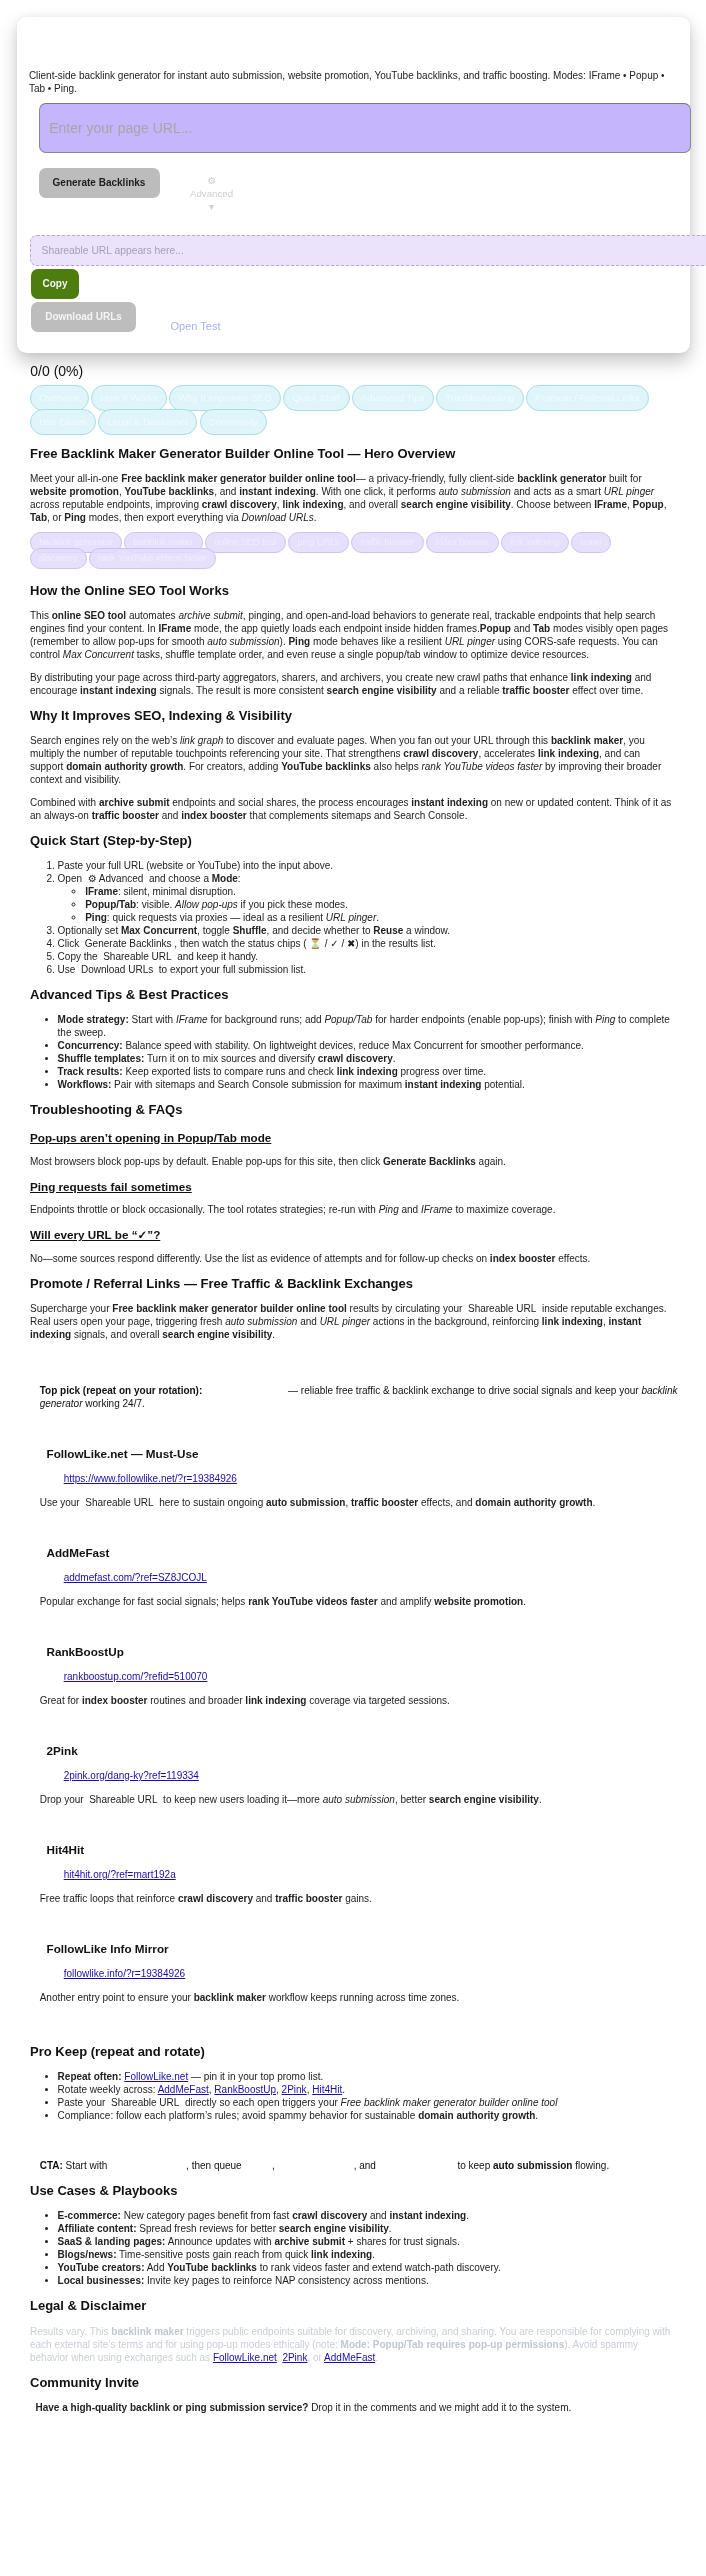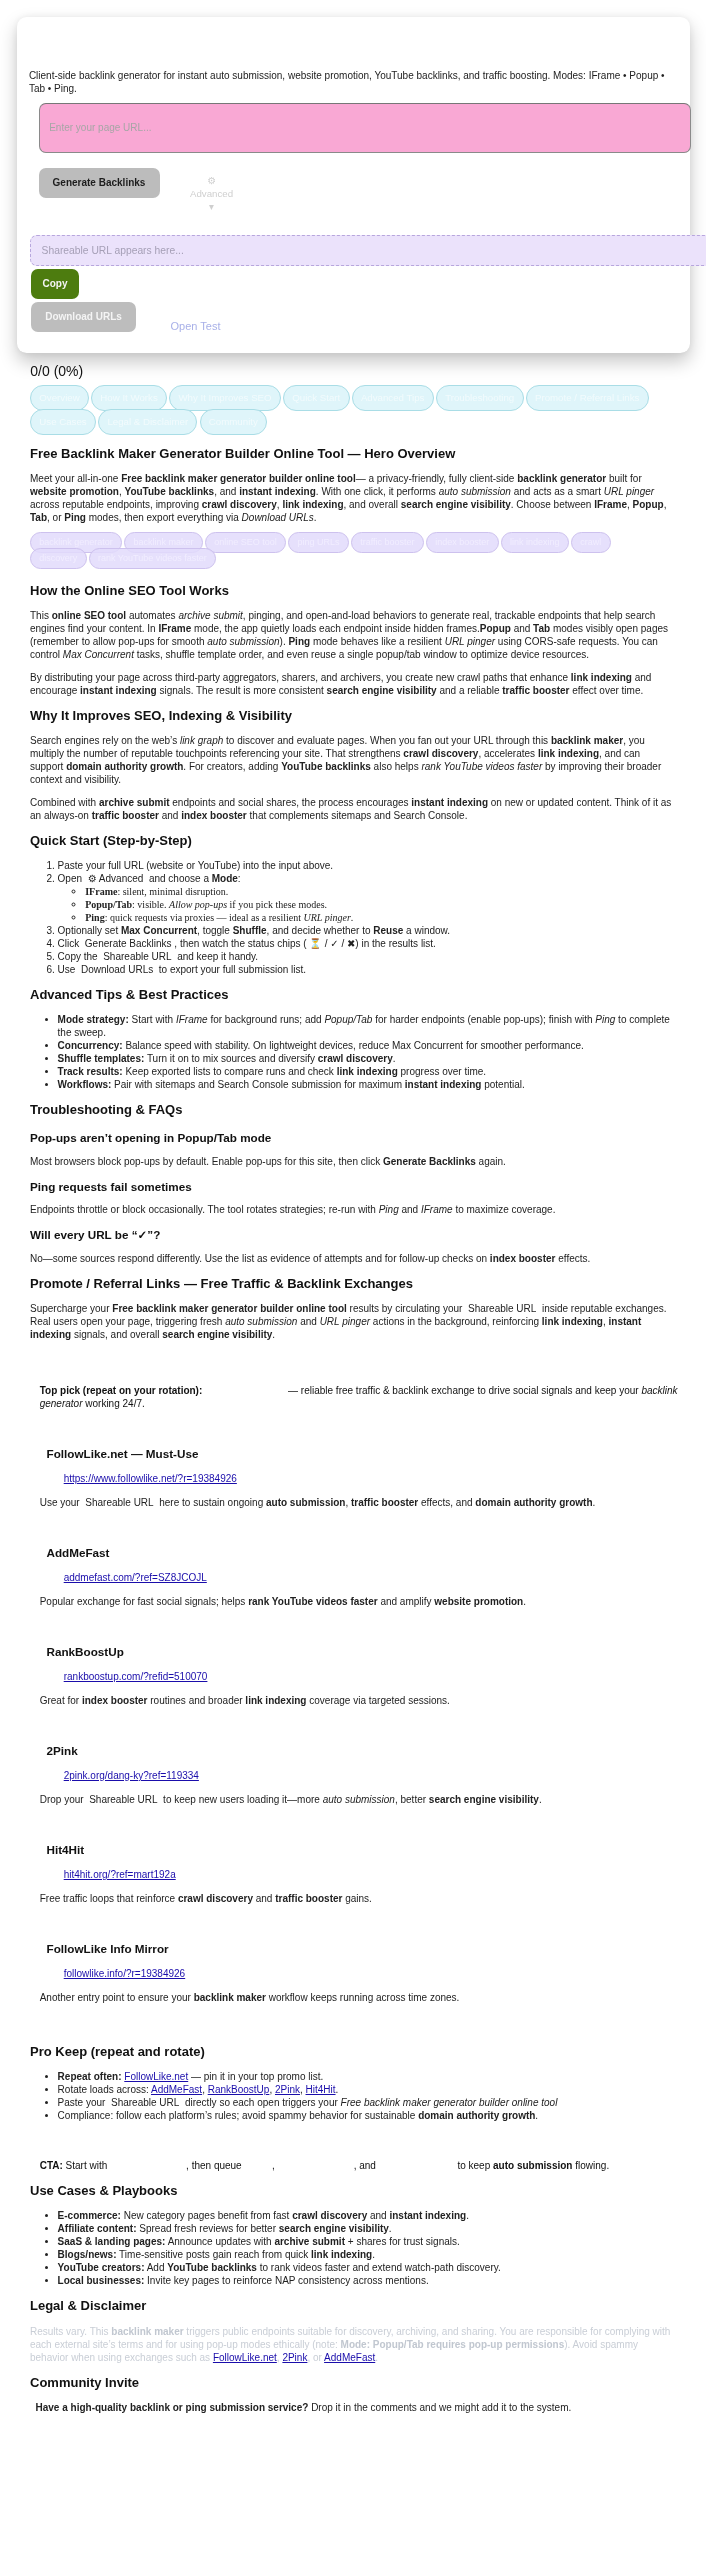--- a/index.html
+++ b/index.html
@@ -21,22 +21,22 @@
     box-shadow: 0 8.3px 18px rgba(0,0,0,0.22), 0 0 6.9px rgba(0,0,0,0.06);
     padding: 0 12.4px;
   }
   .card .lead {
     position: absolute; left: 12.4px; top: 52px; width: 648px;
     font-size: 10px; line-height: 13px; color: #222;
   }
   .url-input {
     position: absolute; left: 22px; top: 86px; width: 652px; height: 50px;
     border: 1.4px solid #8a8a8a; border-top-color: #777; border-radius: 6.9px;
-    background: #f9a8d4; font-family: "Liberation Sans", sans-serif;
-    font-size: 10px; padding: 0 9.7px; color: #222;
+    background: #c4b5fd; font-family: "Liberation Sans", sans-serif;
+    font-size: 14px; padding: 0 9.7px; color: #222;
   }
   .url-input::placeholder { color: #a6a6a6; }
   .gen-btn {
     position: absolute; left: 22px; top: 151px; width: 121px; height: 30px;
     border: none; border-radius: 6.9px; background: #bcbcbc; color: #1d1d1d;
     font-weight: bold; font-size: 10px; font-family: "Liberation Sans", sans-serif;
   }
   .advanced {
     position: absolute; left: 170px; top: 157px; width: 50px;
     text-align: center; color: #cfcfcf; font-size: 9.7px; line-height: 13px;
@@ -67,33 +67,33 @@
   }
   .content { padding: 0 30px; position: relative; }
   .nav-chips { margin-top: 34px; display: flex; flex-wrap: wrap; gap: 0 2.1px; width: 648px; }
   .nav-chip {
     height: 25.5px; padding: 0 8.3px; border-radius: 13.8px;
     background: #dff5fa; border: 0.7px solid #a9dde6; color: #f2fbfd;
     font-size: 9.7px; line-height: 24px; white-space: nowrap; margin-top: -1.4px;
   }
   .nav-chip:first-child { margin-left: 0; }
   h2 { font-size: 13px; font-weight: bold; margin: 11px 0 0 0; line-height: 16.5px; color: #111; }
-  h3 { font-size: 11.7px; font-weight: bold; margin: 11px 0 0 0; line-height: 15px; color: #111; }
+  h3 { font-size: 11.7px; font-weight: bold; margin: 11px 0 0 0; line-height: 15px; color: #111; text-decoration: underline; }
   p { margin: 9.7px 0 0 0; line-height: 13px; font-size: 10px; color: #222; }
   .kw-chips { margin-top: 8.3px; display: flex; flex-wrap: wrap; width: 621px; height: 40px; position: relative; }
   .kw-chip {
     height: 20.7px; padding: 0 8.3px; border-radius: 11px;
     background: rgba(226,218,252,0.85); border: 0.7px solid #cdc1ee;
     color: #f1edff; font-size: 9px; line-height: 19.3px; white-space: nowrap;
     margin-right: 2.1px;
   }
   .kw-chip.r2 { margin-top: -7.6px; }
   ol, ul { margin: 9.7px 0 0 0; padding-left: 27.6px; }
   li { line-height: 13px; font-size: 10px; color: #222; }
-  ul.sub { margin: 0; padding-left: 27.6px; list-style-type: circle; font-family: Liberation Serif, serif; }
+  ul.sub { margin: 0; padding-left: 27.6px; list-style-type: circle; }
   .kbd { padding: 0 2.8px; }
   .top-pick { margin: 43px 0 0 9.7px; line-height: 13px; width: 641px; }
   .promo { margin-top: 36px; }
   .promo h4 { font-size: 11.7px; font-weight: bold; margin: 0 0 0 16.5px; line-height: 15px; }
   .promo .link { display: inline-block; margin: 11px 0 0 9.7px; color: #1a0dab; text-decoration: underline; font-size: 10px; padding-left: 24px; }
   .promo .desc { margin: 11px 0 0 9.7px; }
   .pro-tips h2 { margin-top: 40px; }
   a.inline { color: #1a0dab; text-decoration: underline; }
   .cta { margin: 37px 0 0 9.7px; line-height: 13px; }
   .cta .blank { display: inline-block; width: 76px; color: #fff; }
@@ -238,21 +238,21 @@
   <div class="promo">
     <h4>FollowLike Info Mirror</h4>
     <a class="link">followlike.info/?r=19384926</a>
     <p class="desc"><span>Another entry point to ensure your </span><b>backlink maker</b><span> workflow keeps running across time zones.</span></p>
   </div>
 
   <div class="pro-tips">
     <h2>Pro Keep (repeat and rotate)</h2>
     <ul>
       <li><b>Repeat often:</b> <a class="inline">FollowLike.net</a><span> — pin it in your top promo list.</span></li>
-      <li><span>Rotate loads across: </span><a class="inline">AddMeFast</a><span>, </span><a class="inline">RankBoostUp</a><span>, </span><a class="inline">2Pink</a><span>, </span><a class="inline">Hit4Hit</a><span>.</span></li>
+      <li><span>Rotate weekly across: </span><a class="inline">AddMeFast</a><span>, </span><a class="inline">RankBoostUp</a><span>, </span><a class="inline">2Pink</a><span>, </span><a class="inline">Hit4Hit</a><span>.</span></li>
       <li><span>Paste your </span><span class="kbd">Shareable URL</span><span> directly so each open triggers your </span><i>Free backlink maker generator builder online tool</i></li>
       <li><span>Compliance: follow each platform’s rules; avoid spammy behavior for sustainable </span><b>domain authority growth</b><span>.</span></li>
     </ul>
     <div class="cta">
       <b>CTA:</b><span> Start with </span><span class="blank"></span><span>, then queue </span><span class="blank s"></span><span>, </span><span class="blank"></span><span>, and </span><span class="blank"></span><span> to keep </span><b>auto submission</b><span> flowing.</span>
     </div>
   </div>
 
   <h2>Use Cases &amp; Playbooks</h2>
   <ul>

